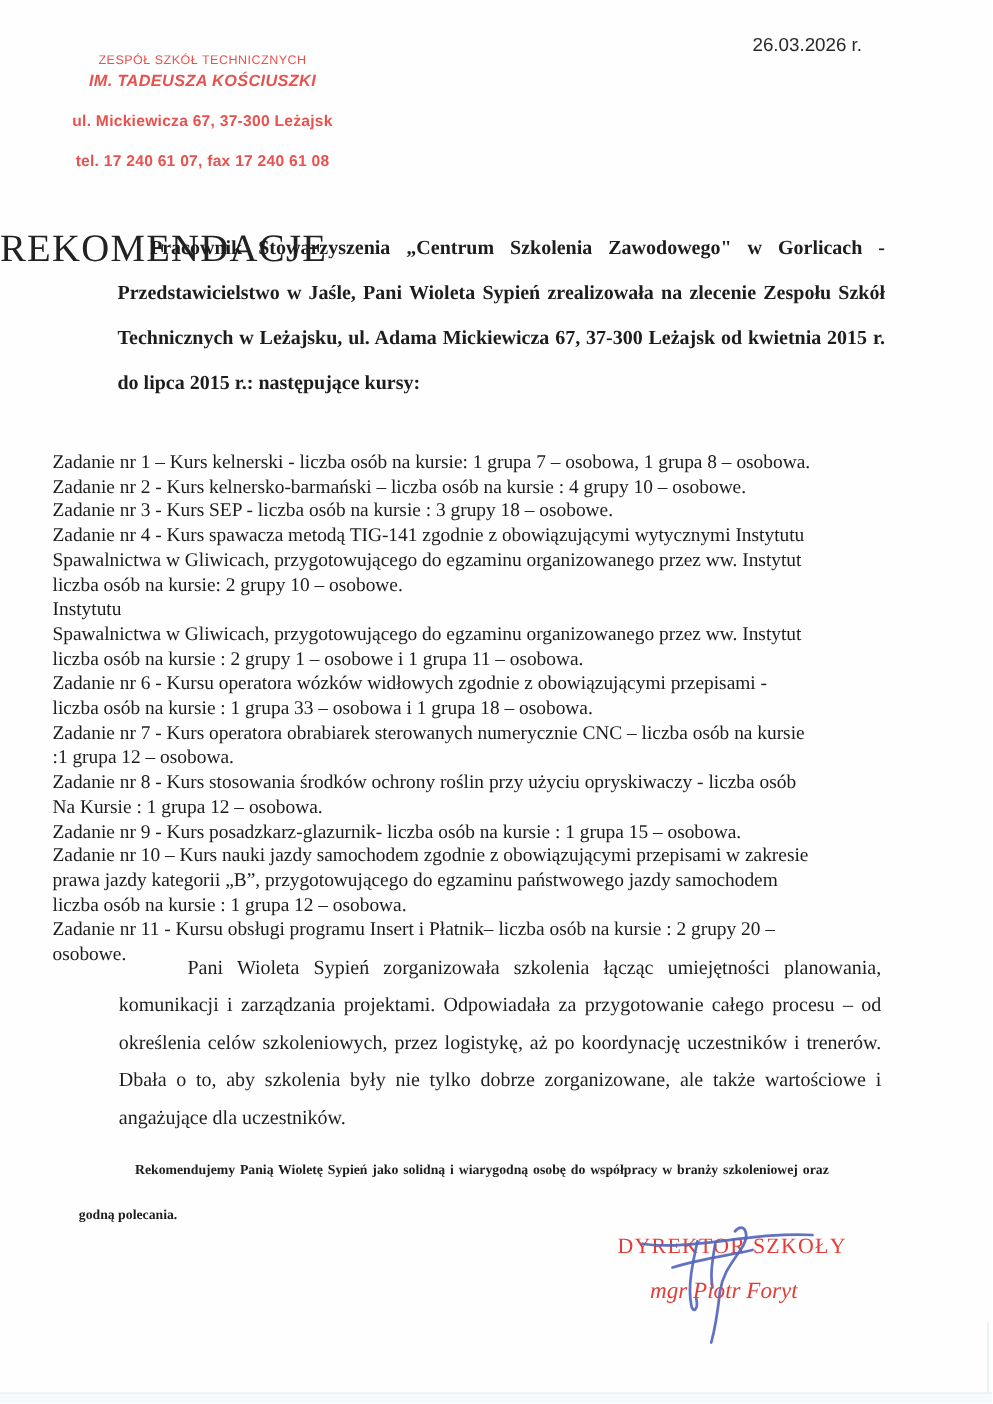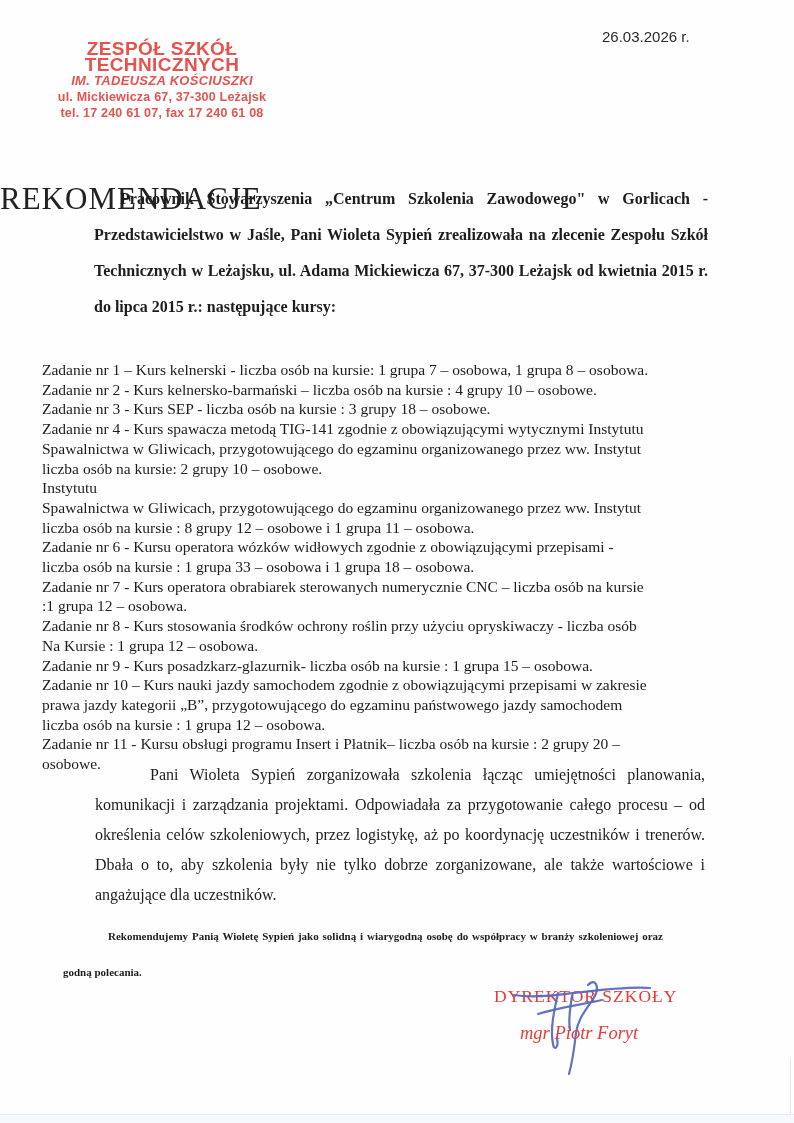--- a/index.html
+++ b/index.html
@@ -18,23 +18,23 @@
     position:absolute;top:28px;left:602px;
     font-family:"Liberation Sans","DejaVu Sans",sans-serif;
     font-size:15px;color:#2a2a2a;
   }
   .stamp{
     position:absolute;top:41px;left:48px;width:228px;text-align:center;
     color:var(--stamp-red);
     font-family:"Liberation Sans","DejaVu Sans",sans-serif;
     line-height:16px;
   }
-  .stamp .s1{font-size:19px;font-weight:bold;letter-spacing:.4px;}
+  .stamp .s1{font-size:10px;font-weight:normal;letter-spacing:.4px;}
   .stamp .s2{font-size:13px;font-weight:bold;font-style:italic;letter-spacing:.3px;}
-  .stamp .s3,.stamp .s4{font-size:12.5px;font-weight:bold;letter-spacing:.2px;}
+  .stamp .s3,.stamp .s4{font-size:12.5px;font-weight:bold;letter-spacing:.2px;margin-top:16px;}
   .doc-title{
     position:absolute;top:133px;left:0;width:100%;
     font-size:31px;letter-spacing:1px;color:#222;margin-top:48px;
   }
   .intro{
     position:absolute;top:181px;left:94px;width:614px;
     font-size:16px;font-weight:bold;line-height:36px;
     text-align:justify;text-indent:26px;
   }
   .tasks{
@@ -89,21 +89,21 @@
 
   <div class="tasks">
     <div class="tline">Zadanie nr 1 – Kurs kelnerski - liczba osób na kursie: 1 grupa 7 – osobowa, 1 grupa 8 – osobowa.</div>
     <div class="tline">Zadanie nr 2 - Kurs kelnersko-barmański – liczba osób na kursie : 4 grupy 10 – osobowe.</div>
     <div class="tline">Zadanie nr 3 - Kurs SEP - liczba osób na kursie  : 3 grupy 18 – osobowe.</div>
     <div class="tline">Zadanie nr 4 - Kurs spawacza metodą TIG-141  zgodnie z obowiązującymi wytycznymi Instytutu</div>
     <div class="tline">Spawalnictwa w Gliwicach, przygotowującego do egzaminu organizowanego przez ww. Instytut</div>
     <div class="tline">liczba osób na kursie:  2 grupy 10 – osobowe.</div>
     <div class="tline">Instytutu</div>
     <div class="tline">Spawalnictwa w Gliwicach, przygotowującego do egzaminu organizowanego przez ww. Instytut</div>
-    <div class="tline">liczba osób na kursie : 8 grupy 12 – osobowe i 1 grupa 11 – osobowa.</div>
+    <div class="tline">liczba osób na kursie : 2 grupy 1 – osobowe i 1 grupa 11 – osobowa.</div>
     <div class="tline">Zadanie nr 6 - Kursu operatora wózków widłowych zgodnie z obowiązującymi przepisami -</div>
     <div class="tline">liczba osób na kursie : 1 grupa 33 – osobowa i 1 grupa 18 – osobowa.</div>
     <div class="tline">Zadanie nr 7 - Kurs operatora obrabiarek sterowanych numerycznie CNC – liczba osób na kursie</div>
     <div class="tline">:1 grupa 12 – osobowa.</div>
     <div class="tline">Zadanie nr 8 - Kurs stosowania środków ochrony roślin przy użyciu  opryskiwaczy - liczba osób</div>
     <div class="tline">Na Kursie : 1 grupa 12 – osobowa.</div>
     <div class="tline">Zadanie nr 9 - Kurs posadzkarz-glazurnik- liczba osób na kursie : 1 grupa 15 – osobowa.</div>
     <div class="tline">Zadanie nr 10 – Kurs nauki jazdy samochodem zgodnie z obowiązującymi przepisami w zakresie</div>
     <div class="tline">prawa jazdy kategorii „B”, przygotowującego do egzaminu państwowego jazdy samochodem</div>
     <div class="tline">liczba osób na kursie : 1 grupa 12 – osobowa.</div>

